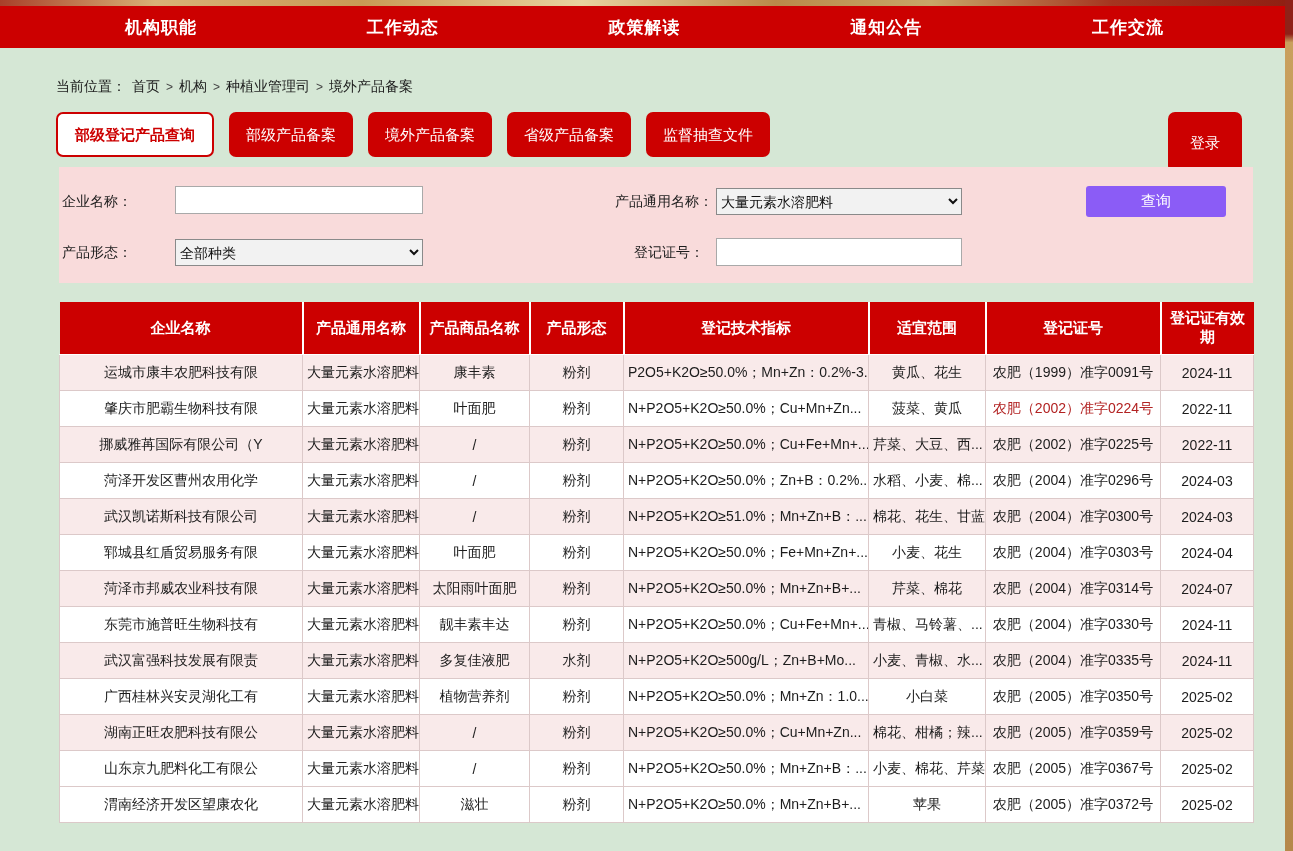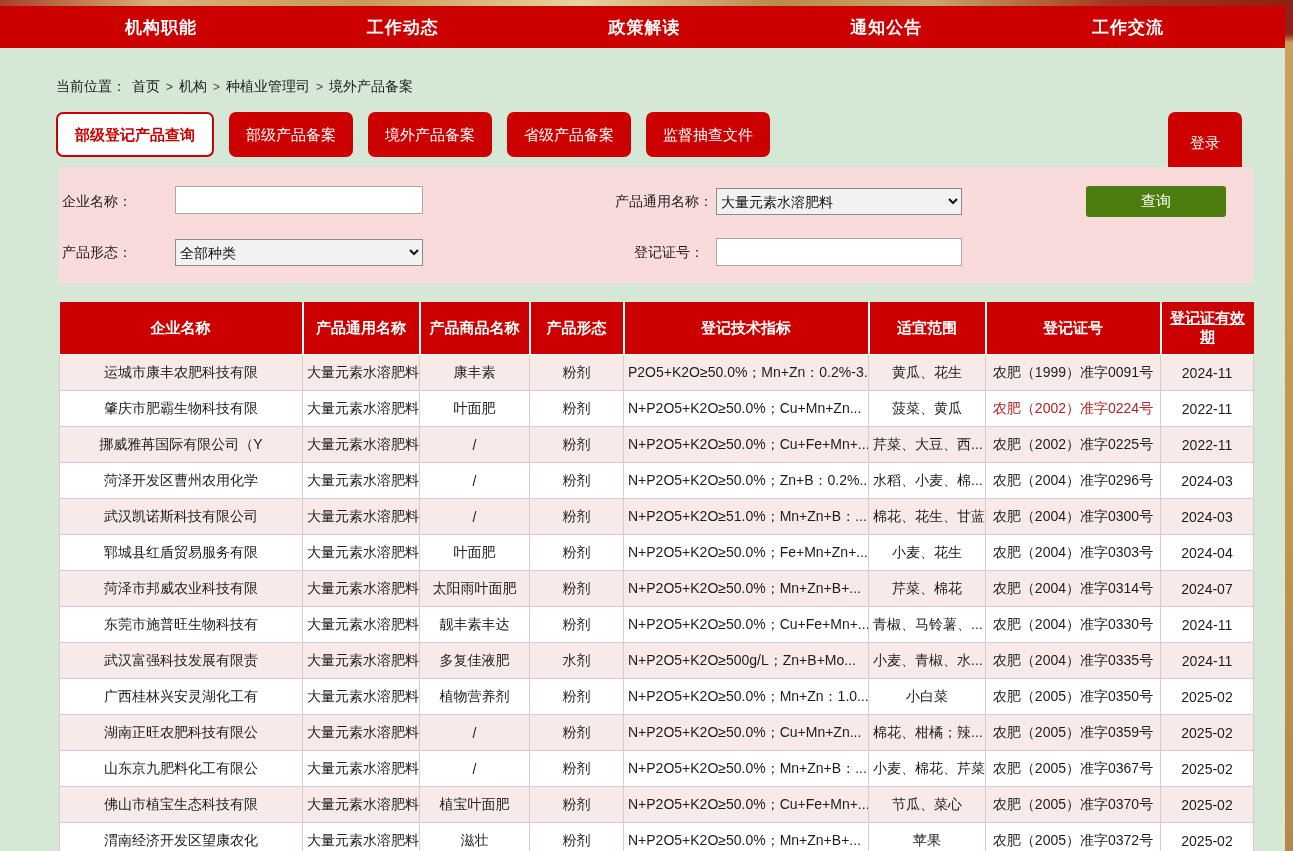--- a/index.html
+++ b/index.html
@@ -54,32 +54,32 @@
   .fp-input{
     position:absolute;height:28px;border:1px solid #a9a9a9;background:#fff;
     font-size:14px;padding:0 6px;box-sizing:border-box;
   }
   .fp-select{
     position:absolute;height:27px;border:1px solid #8a8a8a;background:#f2f2f2;
     font-size:14px;box-sizing:border-box;color:#111;
   }
   .query-btn{
     position:absolute;left:1027px;top:19px;width:140px;height:31px;
-    background:#4d7c0f;color:#fff;border:none;border-radius:3px;
+    background:#8b5cf6;color:#fff;border:none;border-radius:3px;
     font-size:15px;cursor:pointer;font-family:inherit;
   }
   .table-wrap{margin:19px 0 0 59px;width:1194px;}
   table{border-collapse:collapse;width:1194px;table-layout:fixed;}
   col.c1{width:243px}col.c2{width:117px}col.c3{width:110px}col.c4{width:94px}
   col.c5{width:245px}col.c6{width:117px}col.c7{width:175px}col.c8{width:93px}
   thead th{
     background:#cc0000;color:#fff;height:52px;font-size:15px;font-weight:bold;
     border-right:2px solid #fff;border-bottom:1px solid #fff;padding:0 2px;
   }
-  thead th:last-child{border-right:none;text-decoration:underline;}
+  thead th:last-child{border-right:none;}
   tbody td{
     height:35px;border:1px solid #dcc9c9;text-align:center;color:#1c1c1c;
     font-size:14px;padding:0 4px;white-space:nowrap;overflow:hidden;
   }
   tbody tr.odd{background:#f9eaea;}
   tbody tr.even{background:#ffffff;}
   td.indicator{text-align:left;}
   td.cert-red{color:#b22222;margin-left:31px;}
 </style>
 </head>
@@ -276,30 +276,20 @@
         <tr class="even">
           <td>山东京九肥料化工有限公</td>
           <td>大量元素水溶肥料</td>
           <td>/</td>
           <td>粉剂</td>
           <td class="indicator">N+P2O5+K2O≥50.0%；Mn+Zn+B：...</td>
           <td>小麦、棉花、芹菜</td>
           <td>农肥（2005）准字0367号</td>
           <td>2025-02</td>
         </tr>
-        <tr class="odd">
-          <td>佛山市植宝生态科技有限</td>
-          <td>大量元素水溶肥料</td>
-          <td>植宝叶面肥</td>
-          <td>粉剂</td>
-          <td class="indicator">N+P2O5+K2O≥50.0%；Cu+Fe+Mn+...</td>
-          <td>节瓜、菜心</td>
-          <td>农肥（2005）准字0370号</td>
-          <td>2025-02</td>
-        </tr>
         <tr class="even">
           <td>渭南经济开发区望康农化</td>
           <td>大量元素水溶肥料</td>
           <td>滋壮</td>
           <td>粉剂</td>
           <td class="indicator">N+P2O5+K2O≥50.0%；Mn+Zn+B+...</td>
           <td>苹果</td>
           <td>农肥（2005）准字0372号</td>
           <td>2025-02</td>
         </tr>

